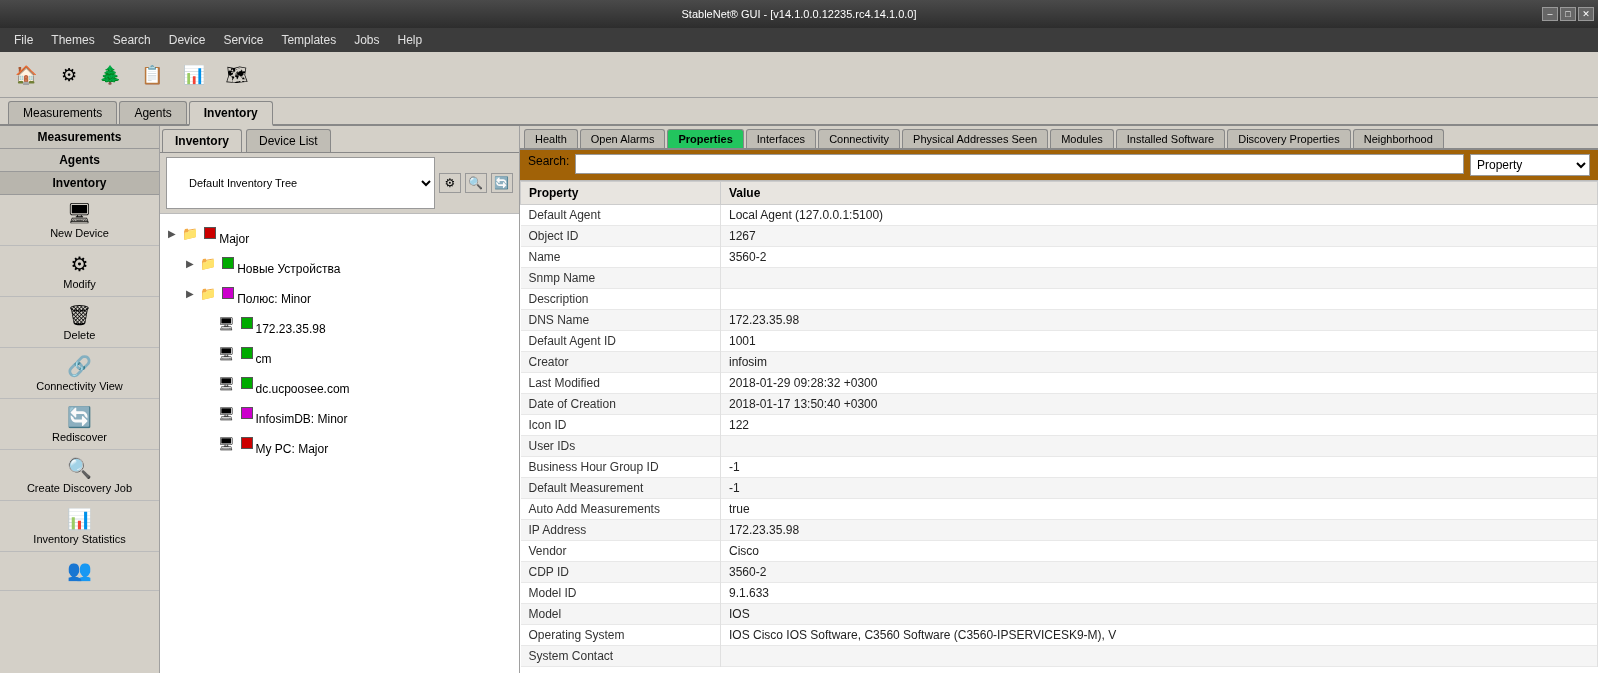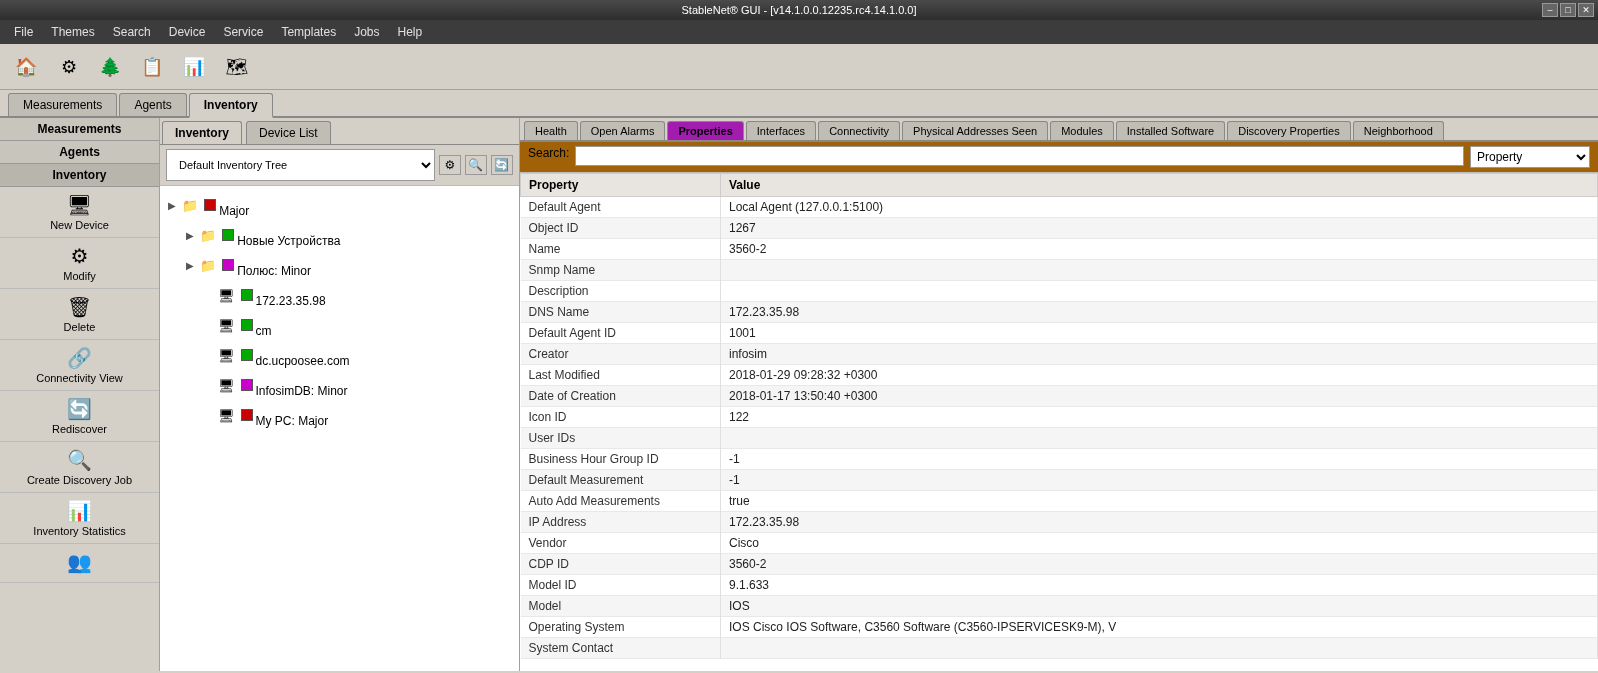--- a/index.html
+++ b/index.html
@@ -1,21 +1,21 @@
 <!DOCTYPE html>
 <html><head>
   <meta charset="utf-8">
   <style>
     * { margin: 0; padding: 0; box-sizing: border-box; }
     body { font-family: 'Segoe UI', Tahoma, Arial, sans-serif; font-size: 12px; background: #d4d0c8; overflow: hidden; width: 1598px; height: 673px; }
 
     
     #titlebar {
       background: linear-gradient(to bottom, #4a4a4a, #2d2d2d);
-      height: 20px;
+      height: 28px;
       display: flex;
       align-items: center;
       justify-content: center;
       color: #fff;
       font-size: 11px;
       position: relative;
     }
     #titlebar .win-controls {
       position: absolute;
       right: 4px;
@@ -159,21 +159,21 @@
       display: flex;
       align-items: center;
       padding: 4px 6px;
       background: #d4d0c8;
       gap: 4px;
       border-bottom: 1px solid #bbb;
     }
     #inv-toolbar select {
       flex: 1;
       font-size: 11px;
-      padding: 8px;
+      padding: 18px;
       background: #fff;
       border: 1px solid #999;
     }
     #inv-toolbar .icon-btn {
       width: 22px; height: 20px;
       background: #d4d0c8;
       border: 1px solid #999;
       display: flex; align-items: center; justify-content: center;
       cursor: pointer;
       font-size: 12px;
@@ -221,21 +221,21 @@
       cursor: pointer;
       border: 1px solid #888;
       border-bottom: none;
       margin-right: 2px;
       border-radius: 3px 3px 0 0;
       background: #c0bdb5;
       font-size: 11px;
       white-space: nowrap;
     }
     .props-tab.active {
-      background: #a21caf;
+      background: #22c55e;
       font-weight: bold;
       border-bottom: 2px solid #d4d0c8;
       margin-bottom: -2px;
       z-index: 1;
     }
     #props-search {
       display: flex;
       align-items: flex-start;
       padding: 4px 8px;
       background: #a16207;

